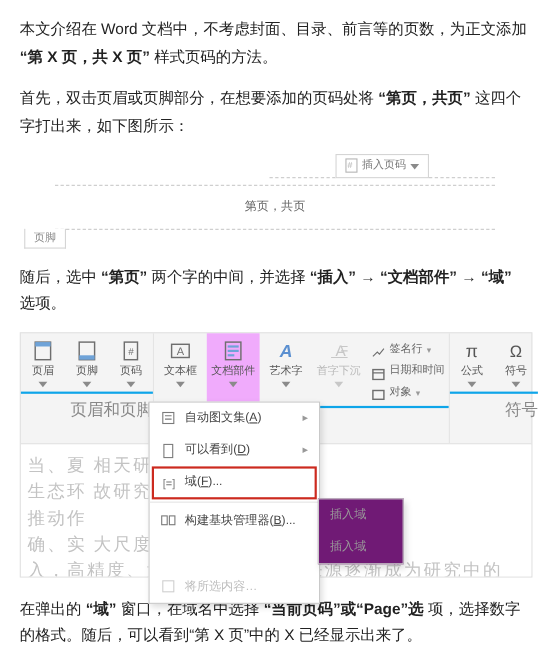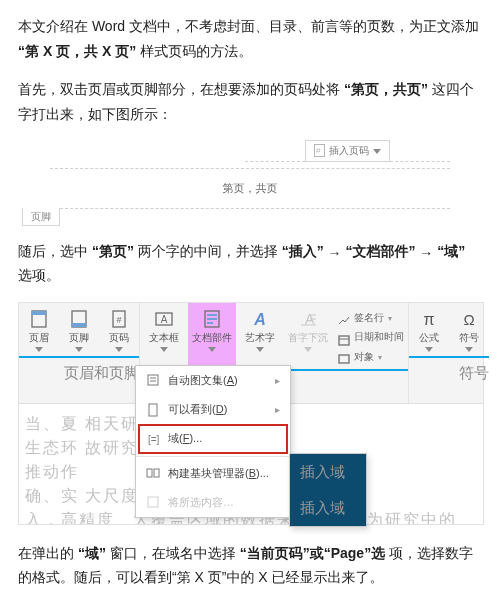--- a/index.html
+++ b/index.html
@@ -178,24 +178,24 @@
   .dd hr {
     border: none;
     border-top: 1px solid #e4e4e4;
     margin: 2px 0;
   }
   .dd-sub {
     position: absolute;
     left: 270px;
     top: 150px;
     width: 76px;
-    background: #0c4a6e;
+    background: #701a75;
     border: 1px solid #c9c9c9;
     box-shadow: 2px 3px 6px rgba(0,0,0,.15);
-    font-size: 15px;
+    font-size: 11px;
     color: #999;
     z-index: 20;
   }
   .dd-sub .s { padding: 5px 10px; }
 
   
   .ghost {
     position: relative;
     height: 120px;
     overflow: hidden;
@@ -430,21 +430,21 @@
         <span><span>域</span>(<span class="hot">F</span>)...</span>
       </div>
       <hr>
       <div class="item">
         <svg width="14" height="14" viewBox="0 0 14 14">
             <rect x="1" y="3" width="5" height="8" fill="none" stroke="#7a7a7a"></rect>
             <rect x="8" y="3" width="5" height="8" fill="none" stroke="#7a7a7a"></rect>
           </svg>
         <span><span>构建基块管理器</span>(<span class="hot">B</span>)...</span>
       </div>
-      <div class="item" style="color:#bdbdbd;">
+      <div class="item" style="color:#bdbdbd;margin-top:31px;">
         <svg width="14" height="14" viewBox="0 0 14 14">
             <rect x="2" y="2" width="10" height="10" fill="none" stroke="#cfcfcf"></rect>
           </svg>
         <span>将所选内容…</span>
       </div>
     </div>
 
     <div class="dd-sub">
       <div class="s">插入域</div>
       <div class="s">插入域</div>

